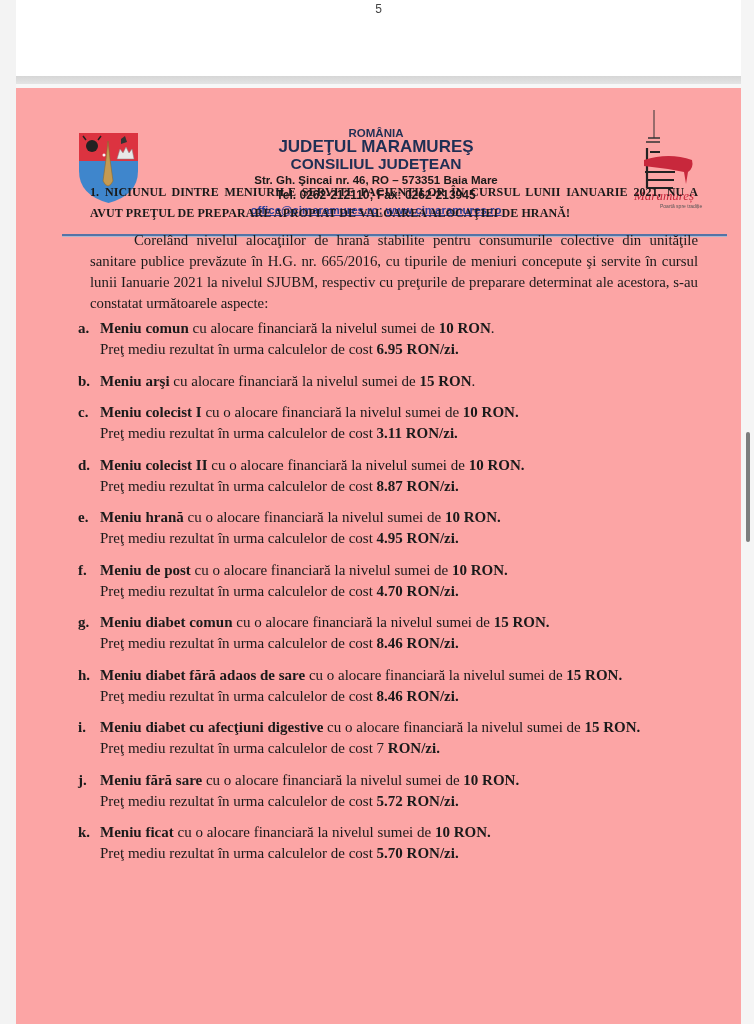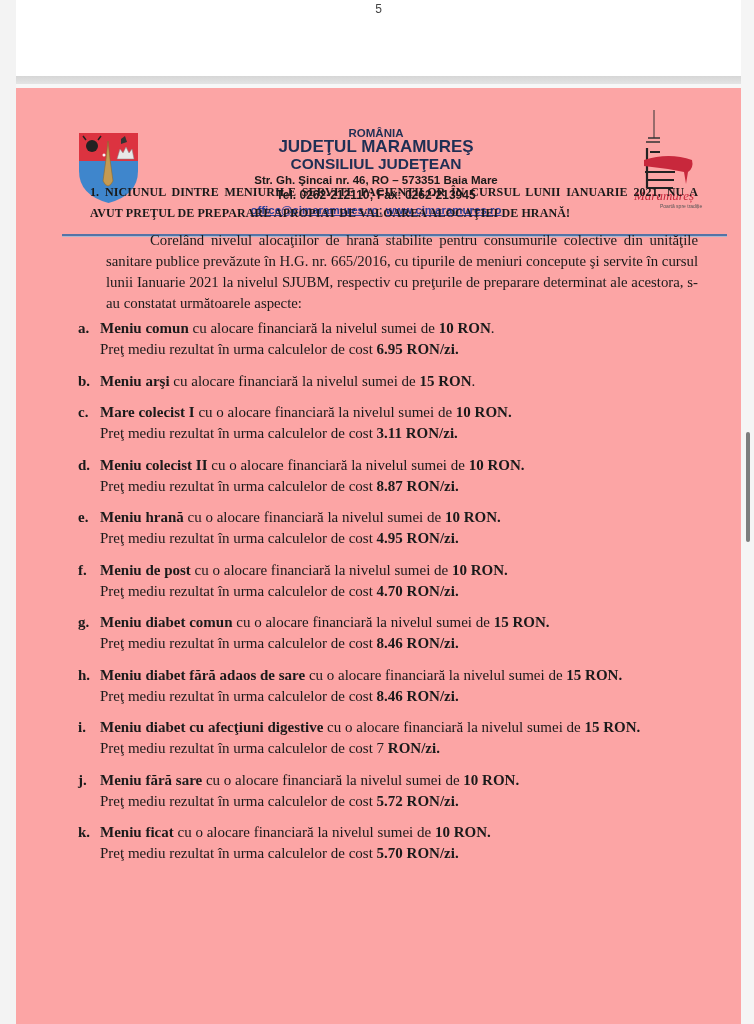--- a/index.html
+++ b/index.html
@@ -55,21 +55,21 @@
   }
   .content {
     position: absolute; left: 68px; top: 182px; width: 630px;
     font-size: 15.2px; line-height: 21px;
   }
   .section-title {
     font-weight: bold; text-align: justify; text-align-last: left;
     margin-left: 22px; font-size: 12px; line-height: 21px; letter-spacing: 0.1px;
   }
   .intro {
-    text-align: justify; margin-left: 38px; margin-top: 6px; text-indent: 44px;
+    text-align: justify; margin-left: 22px; margin-top: 6px; text-indent: 44px;
     font-size: 14.8px; line-height: 21px;
   }
   ol.menus { list-style: none; margin: 4px 0 0 0; padding: 0; }
   ol.menus li { position: relative; padding-left: 32px; margin-bottom: 10.5px; font-size: 15px; line-height: 21px; }
   .letter { position: absolute; left: 10px; top: 0; font-weight: bold; }
   b { font-weight: bold; }
   .scrollbar {
     position: absolute; left: 746px; top: 432px; width: 4px; height: 110px;
     background: #7d7d7d; border-radius: 2px;
   }
@@ -132,21 +132,21 @@
         <span class="letter">a.</span>
         <div><b>Meniu comun</b><span> cu alocare financiară</span><span> la nivelul sumei de </span><b>10 RON</b><span>.</span></div>
         <div><span>Preţ mediu rezultat în urma calculelor de cost </span><b>6.95</b><b> <span>RON/zi.</span></b></div>
       </li>
       <li>
         <span class="letter">b.</span>
         <div><b>Meniu arşi</b><span> cu alocare financiară</span><span> la nivelul sumei de </span><b>15 RON</b><span>.</span></div>
       </li>
       <li>
         <span class="letter">c.</span>
-        <div><b>Mare colecist I</b><span> cu o alocare financiară</span><span> la nivelul sumei de </span><b>10 RON.</b><span></span></div>
+        <div><b>Meniu colecist I</b><span> cu o alocare financiară</span><span> la nivelul sumei de </span><b>10 RON.</b><span></span></div>
         <div><span>Preţ mediu rezultat în urma calculelor de cost </span><b>3.11</b><b> <span>RON/zi.</span></b></div>
       </li>
       <li>
         <span class="letter">d.</span>
         <div><b>Meniu colecist II</b><span> cu o alocare financiară</span><span> la nivelul sumei de </span><b>10 RON.</b><span></span></div>
         <div><span>Preţ mediu rezultat în urma calculelor de cost </span><b>8.87</b><b> <span>RON/zi.</span></b></div>
       </li>
       <li>
         <span class="letter">e.</span>
         <div><b>Meniu hrană</b><span> cu o alocare financiară</span><span> la nivelul sumei de </span><b>10 RON.</b><span></span></div>

